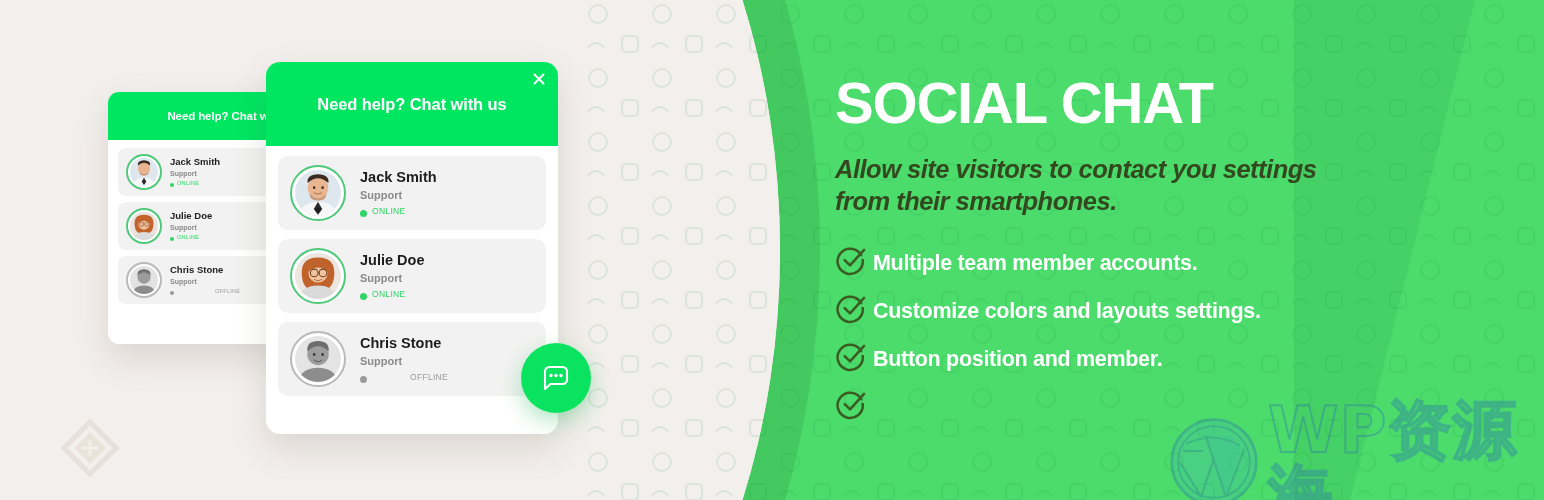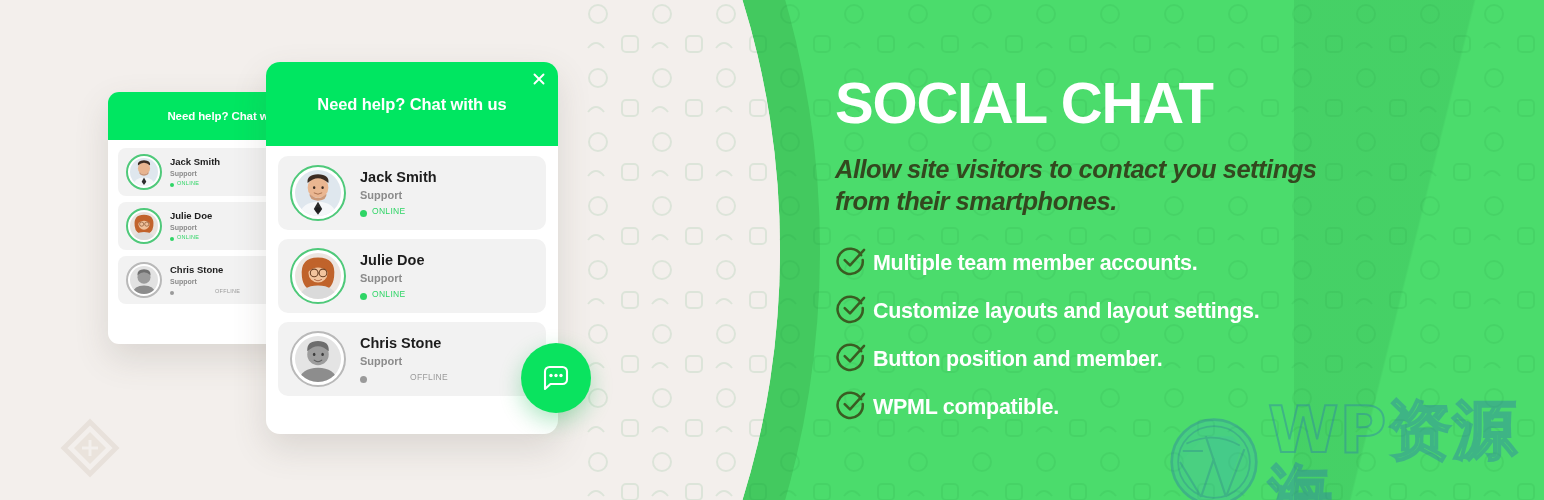--- a/index.html
+++ b/index.html
@@ -400,37 +400,36 @@
           <path d="M10 15.5 l5.5 5.5 L30 5" fill="none" stroke="#3a5c22" stroke-width="2.6" stroke-linecap="round" stroke-linejoin="round"></path>
         </svg>
         <span class="feature-label">Multiple team member accounts.</span>
       </div>
 
       <div class="feature-item">
         <svg class="feature-icon" viewBox="0 0 32 32">
           <path d="M27 10.5 a13 13 0 1 0 1.6 5" fill="none" stroke="#3a5c22" stroke-width="2.6" stroke-linecap="round"></path>
           <path d="M10 15.5 l5.5 5.5 L30 5" fill="none" stroke="#3a5c22" stroke-width="2.6" stroke-linecap="round" stroke-linejoin="round"></path>
         </svg>
-        <span class="feature-label">Customize layouts and layout settings.</span>
+        <span class="feature-label">Customize colors and layouts settings.</span>
       </div>
 
       <div class="feature-item">
         <svg class="feature-icon" viewBox="0 0 32 32">
           <path d="M27 10.5 a13 13 0 1 0 1.6 5" fill="none" stroke="#3a5c22" stroke-width="2.6" stroke-linecap="round"></path>
           <path d="M10 15.5 l5.5 5.5 L30 5" fill="none" stroke="#3a5c22" stroke-width="2.6" stroke-linecap="round" stroke-linejoin="round"></path>
         </svg>
         <span class="feature-label">Button position and member.</span>
       </div>
 
       <div class="feature-item">
         <svg class="feature-icon" viewBox="0 0 32 32">
           <path d="M27 10.5 a13 13 0 1 0 1.6 5" fill="none" stroke="#3a5c22" stroke-width="2.6" stroke-linecap="round"></path>
           <path d="M10 15.5 l5.5 5.5 L30 5" fill="none" stroke="#3a5c22" stroke-width="2.6" stroke-linecap="round" stroke-linejoin="round"></path>
         </svg>
-        <span class="feature-label">WPML compatible.</span>
       </div>
 
     </div>
   </div>
 
   <div class="watermark">
     <svg class="wm-logo" viewBox="0 0 100 100">
       <circle cx="50" cy="50" r="46" fill="#3aa9c4" fill-opacity="0.55" stroke="#2e7fa8" stroke-width="3"></circle>
       <circle cx="50" cy="50" r="39" fill="none" stroke="#2e7fa8" stroke-width="2"></circle>
       <path d="M14 50 L38 86 L50 50 L40 22 Z" fill="#4fbfa0" fill-opacity="0.5"></path>

